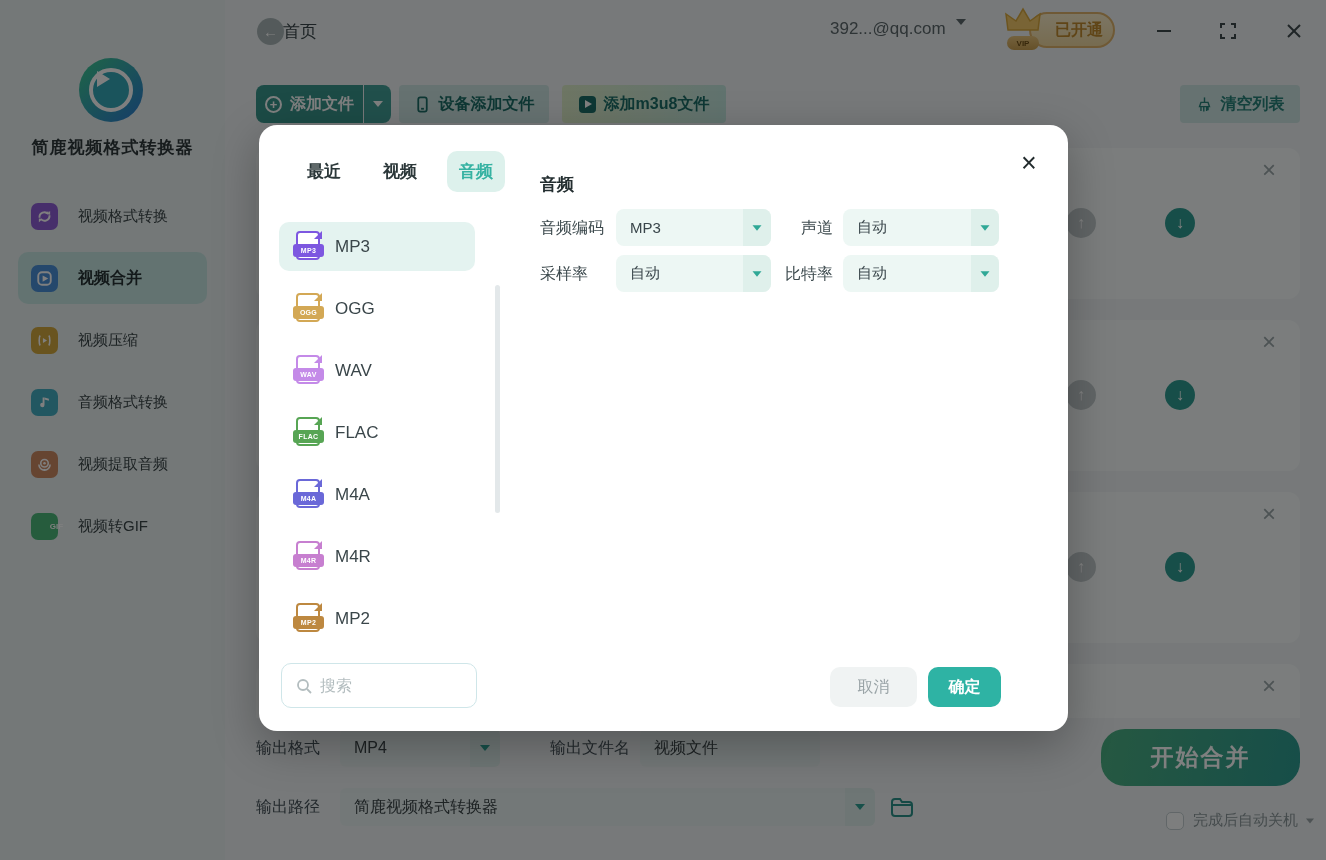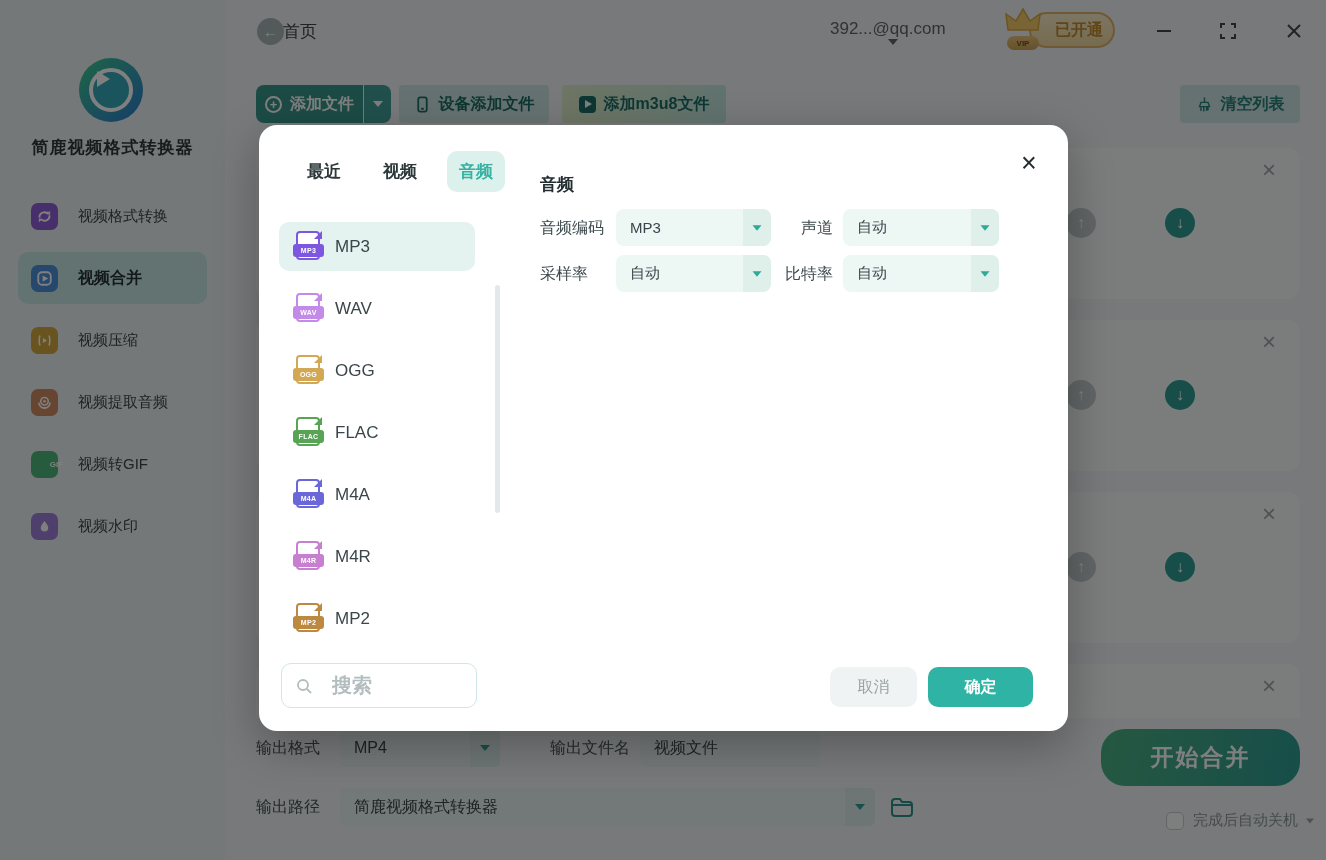--- a/index.html
+++ b/index.html
@@ -29,21 +29,21 @@
   .ic-audioconv { background:#45aec2; } .ic-extract { background:#cd8a63; } .ic-gif { background:#4cb97a; }
   .ic-mark { background:#9d7fd9; }
   .micon svg { width:15px; height:15px; }
   .micon .gif-txt { font-size:8px; font-weight:bold;margin-left:24px; }
 
   
   .topbar { position:absolute; left:225px; top:0; right:0; height:62px; }
   .backbtn { position:absolute; left:32px; top:18px; width:27px; height:27px; border-radius:50%;
           background:#a9b5b7; color:#fff; font-size:15px; display:flex; align-items:center; justify-content:center; }
   .hometxt { position:absolute; left:58px; top:20px; font-size:17px; color:#39454a; }
-  .account { position:absolute; left:605px; top:19px; display:flex; align-items:center;flex-direction:column; }
+  .account { position:absolute; left:605px; top:19px; display:flex; align-items:flex-start; }
   .account .mail { font-size:17px; color:#5d686c; }
   .caret { width:0; height:0; border-left:5px solid transparent; border-right:5px solid transparent;
           border-top:6px solid #5d686c; display:inline-block; }
   .account .caret { margin-left:10px; }
   .vipbadge { position:absolute; left:778px; top:10px; width:112px; height:40px; }
   .vip-pill { position:absolute; left:26px; top:2px; width:86px; height:36px; border-radius:18px;
           background:linear-gradient(180deg,#f8ecc9,#eed7a0); border:2px solid #dfb36b;
           display:flex; align-items:center; justify-content:center; }
   .vip-pill span { font-size:16px; font-weight:bold; color:#c08a2e; margin-left:14px; }
   .crown { position:absolute; left:0; top:-4px; width:40px; height:30px; }
@@ -115,37 +115,37 @@
   .fmticon .fold { position:absolute; right:0; top:0; width:0; height:0;
           border-left:8px solid transparent; border-top:8px solid var(--c); transform:rotate(90deg); }
   .fmticon .band { position:absolute; left:-2px; top:13px; width:31px; height:13px; background:var(--c);
           border-radius:3px; color:#fff; font-size:7px; font-weight:bold; display:flex; align-items:center;
           justify-content:center; letter-spacing:0.3px; }
   .fmtname { margin-left:13px; font-size:17px; color:#3a464a; }
   .mscroll { position:absolute; left:236px; top:160px; width:5px; height:228px; background:#e3e8ea; border-radius:3px; }
   .msearch { position:absolute; left:22px; top:538px; width:196px; height:45px; border:1px solid #cfe6e9;
           border-radius:10px; display:flex; align-items:center; background:#fff; }
   .msearch svg { margin-left:14px; color:#b3bdbf; }
-  .msearch input { border:none; outline:none; margin-left:20px; width:140px; font-size:20px; color:#3a464a;
-          font-family:inherit; background:transparent;font-weight:bold; }
+  .msearch input { border:none; outline:none; margin-left:8px; width:140px; font-size:16px; color:#3a464a;
+          font-family:inherit; background:transparent; }
   .msearch input::placeholder { color:#b3bdbf; }
   .ptitle { position:absolute; left:281px; top:48px; font-size:17px; font-weight:bold; color:#232e30; }
   .pfield-label { position:absolute; font-size:16px; color:#3d4a4e; }
   .pbox { position:absolute; width:155px; height:37px; background:#edf7f4; border-radius:8px;
           display:flex; align-items:center; }
   .pbox .pval { flex:1; padding-left:14px; font-size:15px; color:#39454a; }
   .pbox .pcaret { width:28px; height:37px; background:#dff0eb; border-radius:0 8px 8px 0;
           display:flex; align-items:center; justify-content:center; }
   .pbox .pcaret .caret { border-top-color:#2fa896; transform:scale(0.9); }
   .mclose { position:absolute; left:756px; top:24px; width:28px; height:28px; font-size:27px; color:#222b2d;
           display:flex; align-items:center; justify-content:center; line-height:1; }
   .mbtn { position:absolute; top:542px; height:40px; border-radius:10px; font-size:16px;
           display:flex; align-items:center; justify-content:center; }
   .mb-cancel { left:571px; width:87px; background:#f0f3f3; color:#99a3a6; }
-  .mb-ok { left:669px; width:105px; background:#2eb3a4; color:#fff; font-weight:bold; }
+  .mb-ok { left:669px; width:73px; background:#2eb3a4; color:#fff; font-weight:bold; }
 </style>
 </head>
 <body>
 
 <div class="stage">
 
   <div class="sidebar">
     <div class="logo">
       <div class="ring"></div>
         <div class="tri"></div>
@@ -177,43 +177,44 @@
         <span class="micon ic-compress">
           <svg viewBox="0 0 24 24" fill="none" stroke="#fff" stroke-width="2.5">
               <path d="M5 4c-2 2.5-2 13.5 0 16"></path>
               <path d="M19 4c2 2.5 2 13.5 0 16"></path>
               <polygon points="9.5,8 16,12 9.5,16" fill="#fff" stroke="none"></polygon>
             </svg>
         </span>
         <span class="mlabel">视频压缩</span>
       </div>
       <div class="mitem">
+        <span class="micon ic-audioconv">
+          <svg viewBox="0 0 24 24" fill="#fff">
+              <path d="M9 4h3v12a3.5 3.5 0 1 1-3-3.4V4z"></path>
+              <path d="M12 4l7 2v3l-7-2z"></path>
+            </svg>
+        </span>
+        <span class="mlabel">音频格式转换</span>
+      </div>
+      <div class="mitem">
         <span class="micon ic-extract">
           <svg viewBox="0 0 24 24" fill="none" stroke="#fff" stroke-width="2.5">
               <circle cx="12" cy="10" r="6"></circle>
               <path d="M3 12a9 9 0 0 0 18 0"></path>
               <path d="M12 19v3"></path>
               <circle cx="12" cy="10" r="2" fill="#fff" stroke="none"></circle>
             </svg>
         </span>
         <span class="mlabel">视频提取音频</span>
       </div>
       <div class="mitem">
         <span class="micon ic-gif">
             <span class="gif-txt">GIF</span>
           </span>
         <span class="mlabel">视频转GIF</span>
-      </div>
-      <div class="mitem">
-        <span class="micon ic-mark">
-          <svg viewBox="0 0 24 24" fill="#fff">
-              <path d="M12 3c3.5 5 6 7.5 6 11a6 6 0 1 1-12 0c0-3.5 2.5-6 6-11z"></path>
-            </svg>
-        </span>
-        <span class="mlabel">视频水印</span>
       </div>
     </div>
   </div>
 
   <div class="topbar">
     <div class="backbtn">←</div>
     <div class="hometxt">首页</div>
     <div class="account">
       <span class="mail">392...@qq.com</span>
       <span class="caret"></span>
@@ -348,34 +349,34 @@
     <div class="fmtlist">
       <div class="fmtrow selected">
         <span class="fmticon" style="--c:#7d57e0">
           <span class="page"></span>
             <span class="fold"></span>
             <span class="band">MP3</span>
         </span>
         <span class="fmtname">MP3</span>
       </div>
       <div class="fmtrow">
+        <span class="fmticon" style="--c:#d3a855">
+          <span class="page"></span>
+            <span class="fold"></span>
+            <span class="band">OGG</span>
+        </span>
+        <span class="fmtname">OGG</span>
+      </div>
+      <div class="fmtrow">
         <span class="fmticon" style="--c:#c48ae8">
           <span class="page"></span>
             <span class="fold"></span>
             <span class="band">WAV</span>
         </span>
         <span class="fmtname">WAV</span>
-      </div>
-      <div class="fmtrow">
-        <span class="fmticon" style="--c:#d3a855">
-          <span class="page"></span>
-            <span class="fold"></span>
-            <span class="band">OGG</span>
-        </span>
-        <span class="fmtname">OGG</span>
       </div>
       <div class="fmtrow">
         <span class="fmticon" style="--c:#57a554">
           <span class="page"></span>
             <span class="fold"></span>
             <span class="band">FLAC</span>
         </span>
         <span class="fmtname">FLAC</span>
       </div>
       <div class="fmtrow">

